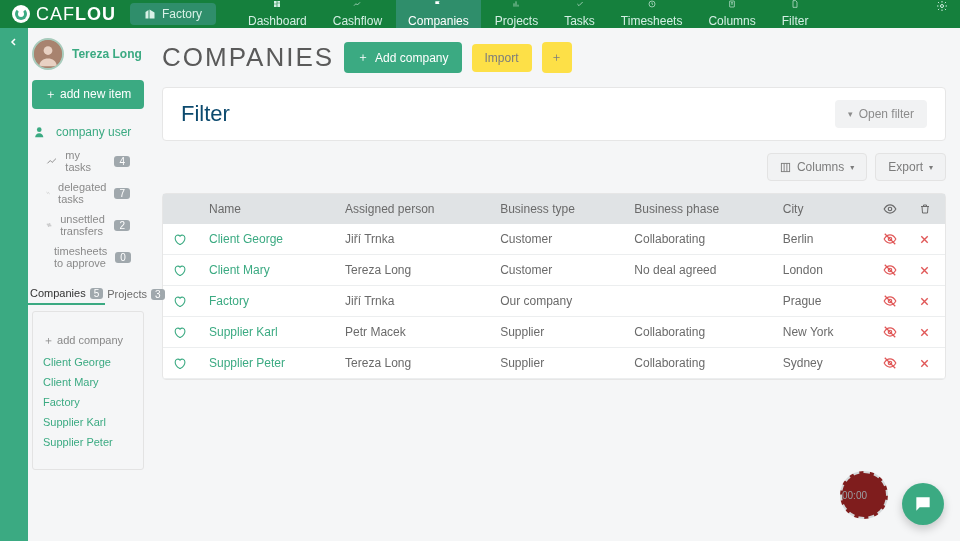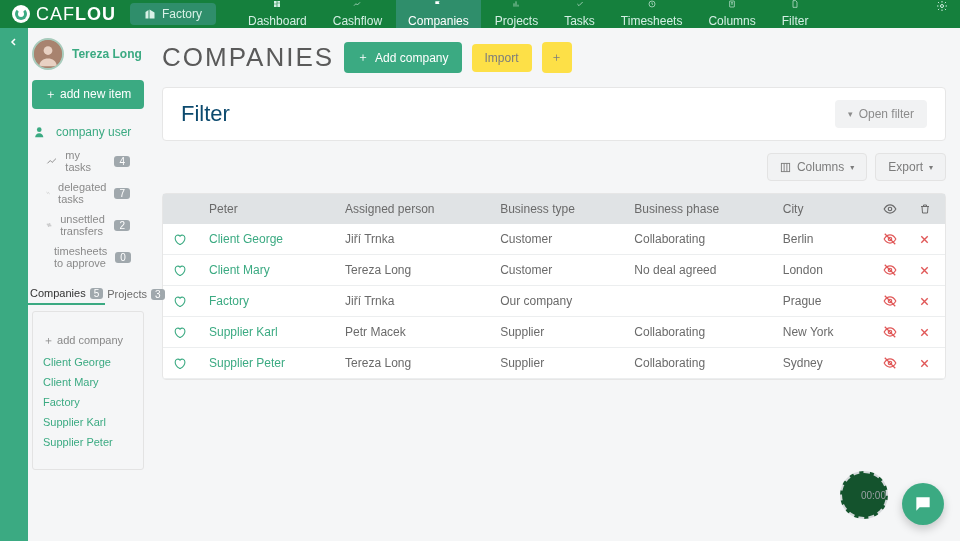--- a/index.html
+++ b/index.html
@@ -72,21 +72,21 @@
   .actcol{width:36px;text-align:center;}
 
   
   .footer{text-align:center;font-size:11px;color:#9a9a9a;margin-top:160px;}
   .footer a{color:#3baa82;text-decoration:none;}
   .chat-fab{position:fixed;bottom:16px;right:16px;width:42px;height:42px;border-radius:50%;
             background:#3baa82;display:flex;align-items:center;justify-content:center;color:#fff;
             box-shadow:0 4px 10px rgba(0,0,0,.2);cursor:pointer;}
   .timer{position:fixed;bottom:22px;right:72px;width:48px;height:48px;border-radius:50%;
          border:2px dashed #d5d9db;color:#9aa0a4;font-size:10px;display:flex;
-         align-items:center;justify-content:flex-end;background:#14532d;}
+         align-items:center;justify-content:flex-start;background:#7f1d1d;}
   svg{display:block;}
 </style>
 </head>
 <body>
 
 <div class="topbar">
   <div class="logo">
     <span class="mark"></span>
     <span class="brand">
       <span>CAF</span><b>LOU</b>
@@ -288,21 +288,21 @@
       <span>Export</span>
       <span style="font-size:8px;">▾</span>
     </span>
   </div>
 
   <div class="panel">
     <table>
       <thead>
         <tr>
           <th class="actcol"></th>
-          <th>Peter</th>
+          <th>Name</th>
           <th>Assigned person</th>
           <th>Business type</th>
           <th>Business phase</th>
           <th>City</th>
           <th class="actcol">
             <svg width="14" height="14" viewBox="0 0 24 24" fill="none" stroke="#6a6a6a" stroke-width="2">
                 <path d="M2 12s4-7 10-7 10 7 10 7-4 7-10 7S2 12 2 12z"></path>
                 <circle cx="12" cy="12" r="3"></circle>
               </svg>
           </th>

